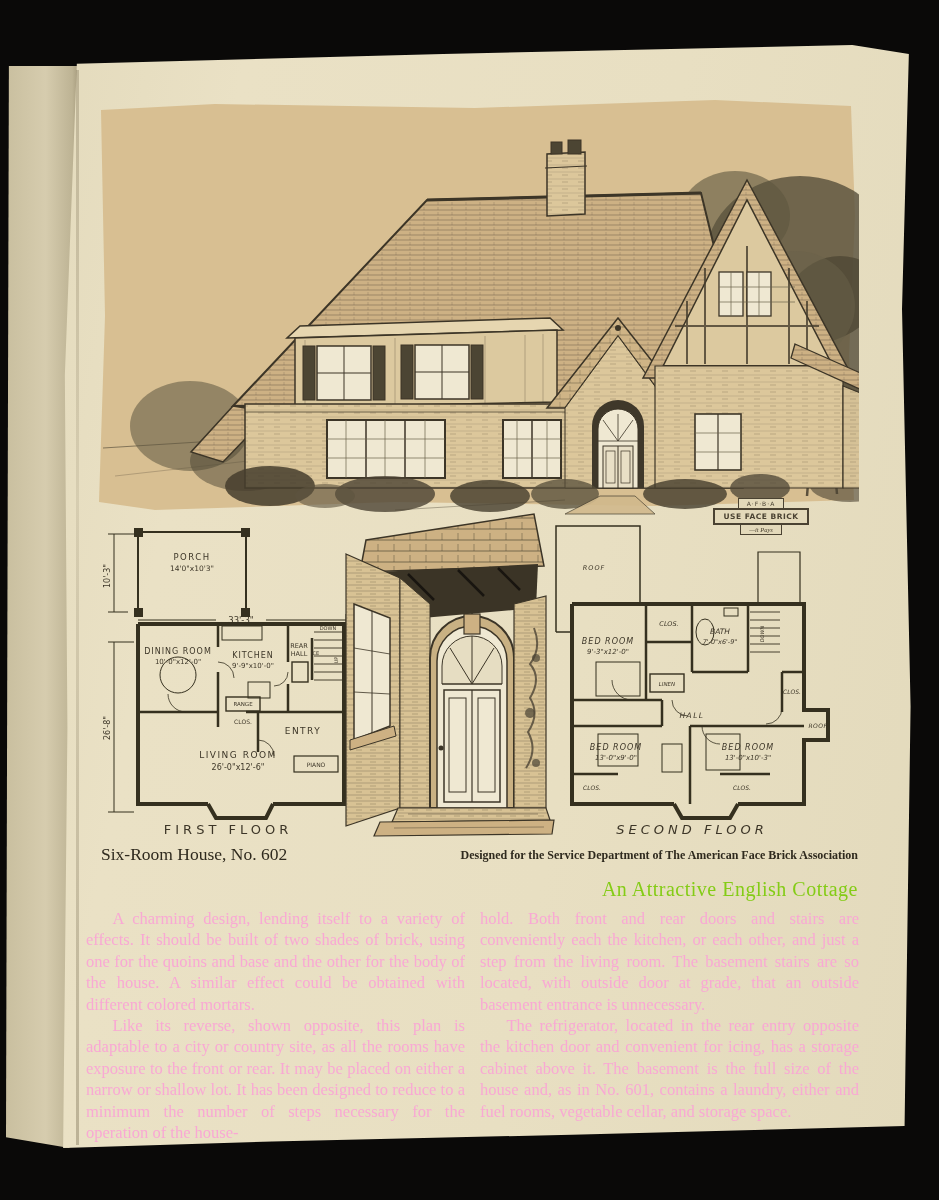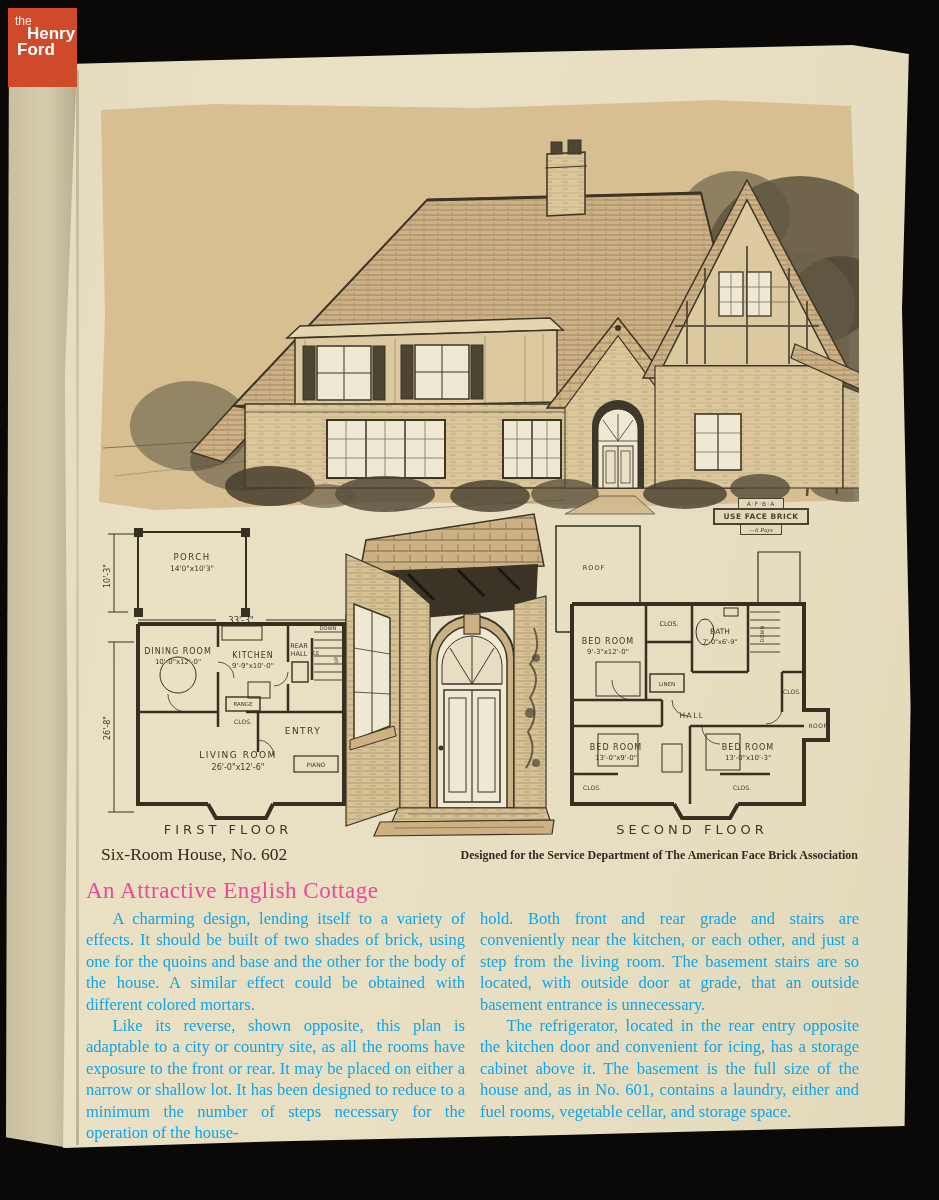--- a/index.html
+++ b/index.html
@@ -19,56 +19,51 @@
         color:#fff;font-family:"Liberation Sans",sans-serif;line-height:1;}
   .logo .l1{position:absolute;left:7px;top:7px;font-size:12px;font-weight:400;opacity:.92;}
   .logo .l2{position:absolute;left:19px;top:17px;font-size:17px;font-weight:700;}
   .logo .l3{position:absolute;left:9px;top:33px;font-size:17px;font-weight:700;}
   
   .artwork{position:absolute;left:95px;top:96px;width:764px;height:420px;}
   
   .plan{position:absolute;}
   .plan-first{left:98px;top:512px;width:260px;height:328px;}
   .plan-entry{left:338px;top:508px;width:218px;height:330px;}
-  .plan-second{left:542px;top:512px;width:306px;height:328px;}
+  .plan-second{left:542px;top:512px;width:306px;height:328px;font-style:italic;}
   
   .badge{position:absolute;left:712px;top:498px;width:98px;height:40px;color:#4a4232;
          font-family:"DejaVu Sans",sans-serif;text-align:center;}
   .badge .b-top{margin:0 auto;width:44px;border:1px solid #4a4232;border-bottom:none;font-size:6px;letter-spacing:1px;padding:1px 0;background:#e3d9ba;}
   .badge .b-mid{margin:0 auto;width:92px;border:2px solid #4a4232;font-size:7.5px;font-weight:700;letter-spacing:.5px;padding:2px 0;background:#e3d9ba;}
   .badge .b-bot{margin:0 auto;width:40px;border:1px solid #4a4232;border-top:none;font-size:6.5px;font-style:italic;padding:1px 0;background:#e3d9ba;font-family:"Liberation Serif",serif;}
   
   .caption-row{position:absolute;left:86px;top:844px;width:772px;height:22px;color:#2f2a1e;}
   .plan-no{position:absolute;left:15px;top:0;font-size:17.5px;}
   .credit{position:absolute;right:0;top:4px;font-size:12px;font-weight:700;}
-  .title{position:absolute;left:86px;top:878px;width:772px;text-align:left;
-         font-size:23px;color:#ec4899;letter-spacing:.5px;}
-  .article{position:absolute;left:86px;top:908px;width:774px;color:#0ea5e9;
+  .title{position:absolute;left:86px;top:878px;width:772px;text-align:right;
+         font-size:20px;color:#84cc16;letter-spacing:.5px;}
+  .article{position:absolute;left:86px;top:908px;width:774px;color:#f9a8d4;
            font-size:16.5px;line-height:21.4px;text-align:justify;}
   .cols{display:flex;gap:15px;}
   .col{width:379px;}
   .col p{margin:0;}
   .col p.indent{text-indent:1.6em;}
   
   text{fill:#3d3628;}
   .plan svg text{font-family:"DejaVu Sans",sans-serif;}
 </style>
 </head>
 <body>
 
 <div class="scan">
   <div class="gutter"></div>
   <div class="paper"></div>
   <div class="crease"></div>
 
-  <div class="logo">
-    <span class="l1">the</span>
-    <span class="l2">Henry</span>
-    <span class="l3">Ford</span>
-  </div>
 
   <div class="artwork">
   <svg width="764" height="420" viewBox="0 0 764 420">
     <defs>
       <pattern id="roofh" width="14" height="5" patternUnits="userSpaceOnUse">
         <rect width="14" height="5" fill="#cdb184"></rect>
         <line x1="0" y1="4" x2="14" y2="4" stroke="#4a4232" stroke-width=".7" opacity=".55"></line>
         <line x1="7" y1="1" x2="7" y2="4" stroke="#4a4232" stroke-width=".6" opacity=".35"></line>
       </pattern>
       <pattern id="brickp" width="16" height="7" patternUnits="userSpaceOnUse">
@@ -496,18 +491,18 @@
 
   <div class="title">An Attractive English Cottage</div>
 
   <div class="article">
     <div class="cols">
       <div class="col">
         <p class="indent">A charming design, lending itself to a variety of effects.  It should be built of two shades of brick, using one for the quoins and base and the other for the body of the house.  A similar effect could be obtained with different colored mortars.</p>
         <p class="indent">Like its reverse, shown opposite, this plan is adaptable to a city or country site, as all the rooms have exposure to the front or rear.  It may be placed on either a narrow or shallow lot.  It has been designed to reduce to a minimum the number of steps necessary for the operation of the house-</p>
       </div>
       <div class="col">
-        <p>hold.  Both front and rear grade and stairs are conveniently near the kitchen, or each other, and just a step from the living room.  The basement stairs are so located, with outside door at grade, that an outside basement entrance is unnecessary.</p>
+        <p>hold.  Both front and rear doors and stairs are conveniently each the kitchen, or each other, and just a step from the living room.  The basement stairs are so located, with outside door at grade, that an outside basement entrance is unnecessary.</p>
         <p class="indent">The refrigerator, located in the rear entry opposite the kitchen door and convenient for icing, has a storage cabinet above it.  The basement is the full size of the house and, as in No. 601, contains a laundry, either and fuel rooms, vegetable cellar, and storage space.</p>
       </div>
     </div>
   </div>
 </div>
 
 </body></html>

